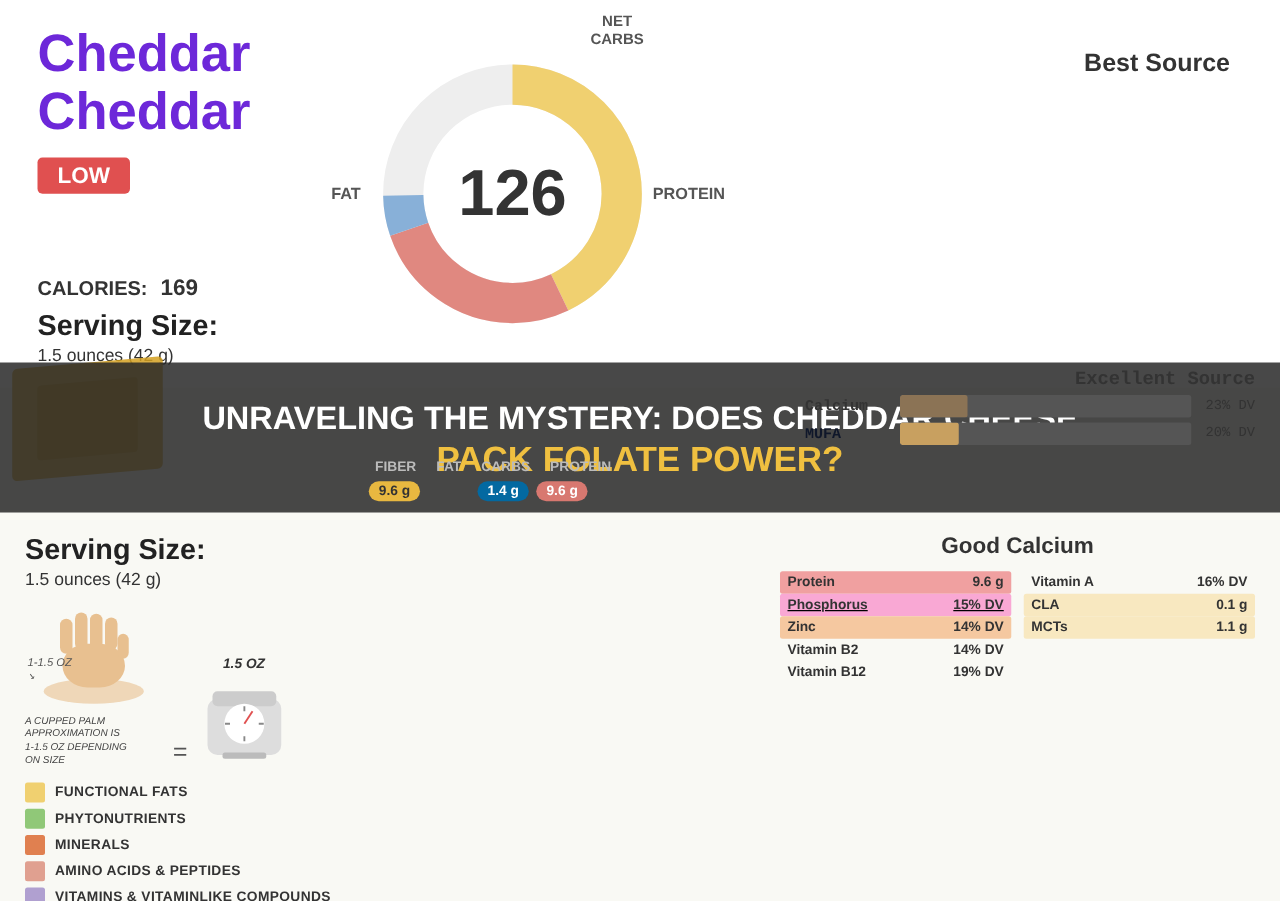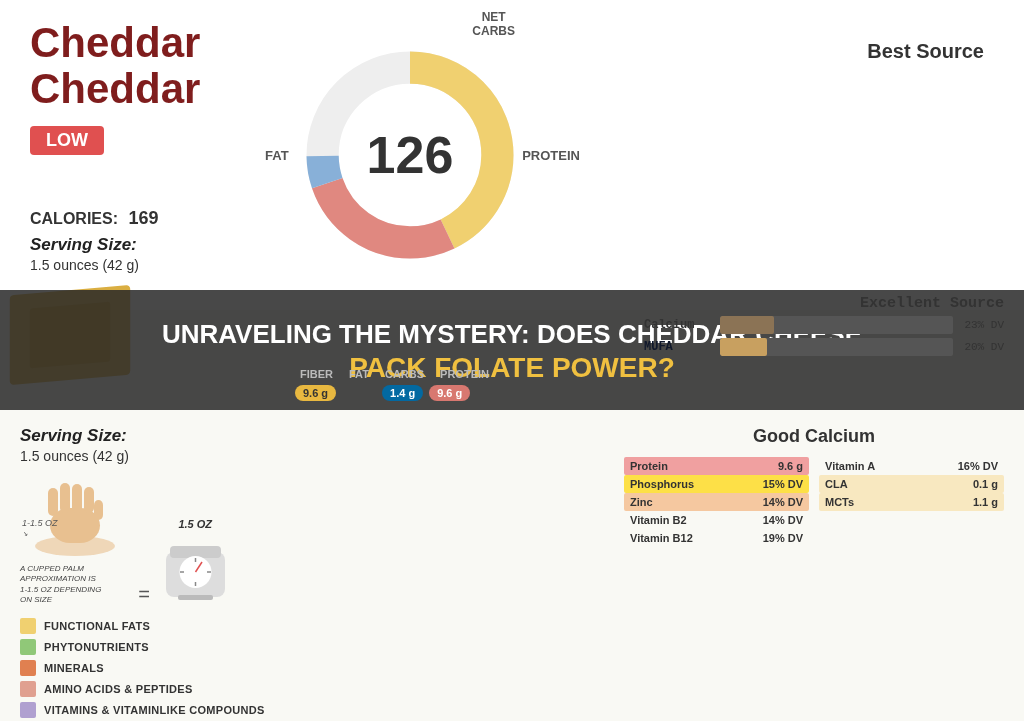--- a/index.html
+++ b/index.html
@@ -24,21 +24,21 @@
     }
 
     .title-area {
       width: 220px;
       flex-shrink: 0;
     }
 
     .food-title {
       font-size: 42px;
       font-weight: bold;
-      color: #7f1d1d;
+      color: #6d28d9;
       line-height: 1.1;
       margin-bottom: 14px;
     }
 
     .low-badge {
       background: #e05050;
       color: white;
       font-size: 18px;
       font-weight: bold;
       padding: 4px 16px;
@@ -116,21 +116,21 @@
       top: 40px;
       font-size: 20px;
       font-weight: bold;
       color: #333;
     }
 
     
     .bottom-left {
       position: absolute;
       left: 30px;
-      top: 208px;
+      top: 220px;
     }
 
     .calories-text {
       font-size: 16px;
       color: #333;
       margin-bottom: 6px;
     }
 
     
     .overlay-section {
@@ -208,25 +208,24 @@
       padding: 16px 20px;
     }
 
     
     .bottom-left-col {
       width: 340px;
       flex-shrink: 0;
     }
 
     .serving-label {
-      font-size: 17px;
+      font-size: 23px;
       font-weight: bold;
       color: #222;
       margin-bottom: 2px;
-      font-style: italic;
     }
 
     .serving-value {
       font-size: 14px;
       color: #333;
       margin-bottom: 14px;
     }
 
     
     .legend {
@@ -276,21 +275,21 @@
 
     .gs-row {
       display: flex;
       align-items: center;
       justify-content: space-between;
       padding: 3px 6px;
       border-radius: 2px;
     }
 
     .gs-row.pink { background: #f0a0a0; }
-    .gs-row.salmon { background: #fde047; }
+    .gs-row.salmon { background: #f9a8d4; text-decoration: underline; }
     .gs-row.light-salmon { background: #f5c8a0; }
     .gs-row.plain { background: transparent; }
     .gs-row.cream { background: #f8e8c0; gap: 40px; }
 
     .gs-name {
       font-size: 11px;
       color: #333;
       font-weight: bold;
     }
 

